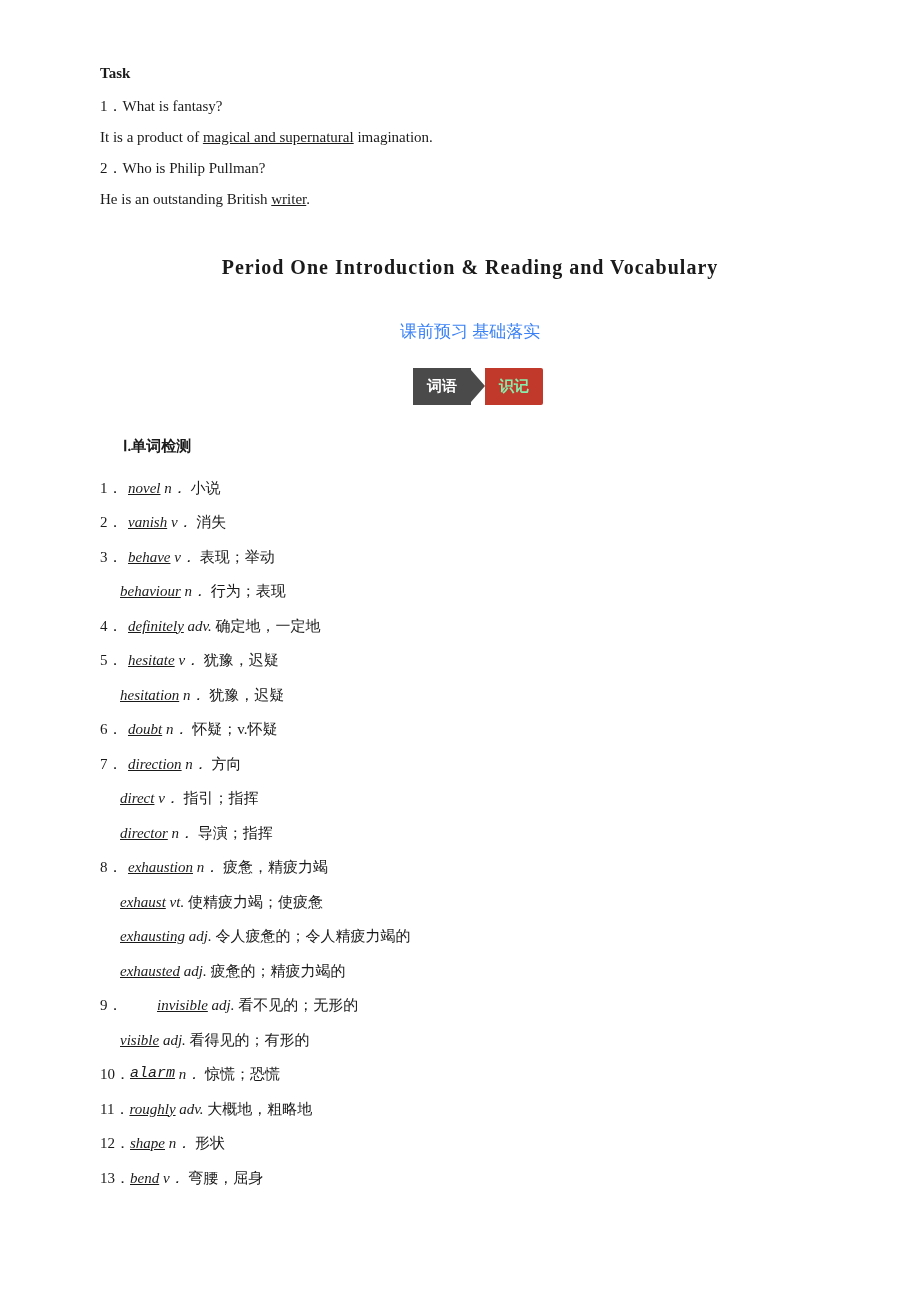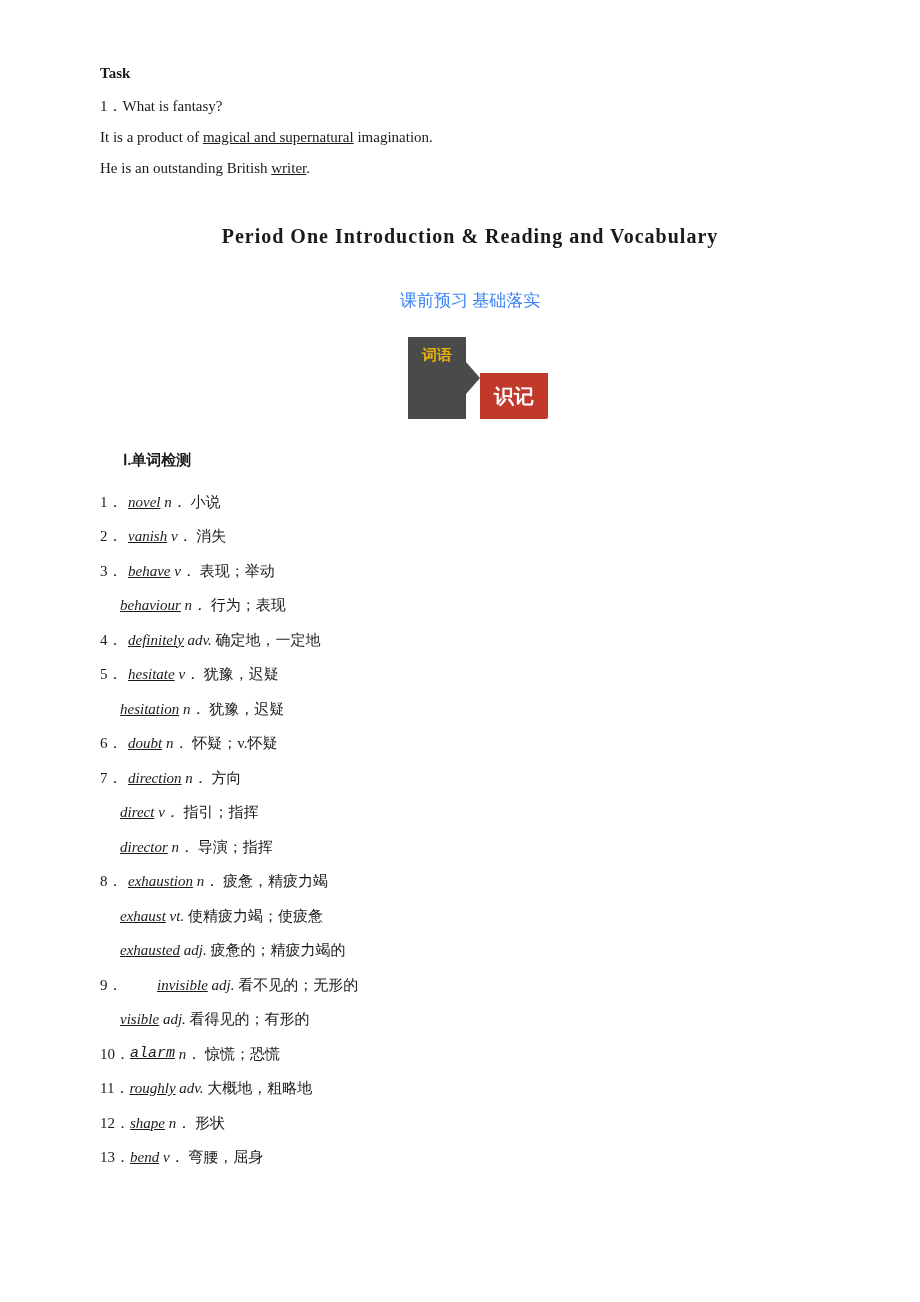--- a/index.html
+++ b/index.html
@@ -49,41 +49,40 @@
       margin-bottom: 28px;
     }
     .vocab-badge-wrapper {
       display: inline-flex;
       align-items: stretch;
       border-radius: 2px;
       overflow: hidden;
     }
     .badge-left {
       background: #4a4a4a;
-      color: #eab308;
+      color: #ffffff;
       padding: 5px 14px;
       font-weight: bold;
       font-size: 15px;
       margin-left: 16px;
     }
     .badge-arrow {
       width: 0;
       height: 0;
       border-top: 16px solid transparent;
       border-bottom: 16px solid transparent;
       border-left: 14px solid #4a4a4a;
       align-self: center;
     }
     .badge-right {
       background: #c0392b;
-      color: #ffffff;
+      color: #86efac;
       padding: 5px 14px;
       font-weight: bold;
-      font-size: 20px;
-      margin-top: 36px;
+      font-size: 15px;
     }
     .vocab-section-title {
       font-size: 15px;
       font-weight: bold;
       margin-bottom: 14px;
     }
     .vocab-subitem {
       margin-left: 0;
       margin-bottom: 6px;
       line-height: 1.9;
@@ -105,20 +104,23 @@
 
 <div class="task-section">
   <div class="task-title">Task</div>
   <div class="task-item">
     <span>1．What is fantasy?</span>
   </div>
   <div class="task-item">
     <span>It is a product of </span><span class="underline">magical and supernatural</span><span> imagination.</span>
   </div>
   <div class="task-item">
+    <span>2．Who is Philip Pullman?</span>
+  </div>
+  <div class="task-item">
     <span>He is an outstanding British </span><span class="underline">writer</span><span>.</span>
   </div>
 </div>
 
 <div class="period-heading">Period One    Introduction &amp; Reading and Vocabulary</div>
 
 <div class="section-subtitle">课前预习    基础落实</div>
 
 <div class="vocab-badge-container">
   <div class="vocab-badge-wrapper">
@@ -177,20 +179,21 @@
     </div>
     <div class="vocab-subitem"><span style="text-decoration: underline; font-style: italic;">direct</span><span style="font-style: italic;">&nbsp;v．&nbsp;</span><span>指引；指挥</span></div>
     <div class="vocab-subitem"><span style="text-decoration: underline; font-style: italic;">director</span><span style="font-style: italic;">&nbsp;n．&nbsp;</span><span>导演；指挥</span></div>
     <div class="num-item">
       <span class="num">8．</span>
       <span style="text-decoration: underline; font-style: italic;">exhaustion</span>
       <span style="font-style: italic;">&nbsp;n．&nbsp;</span>
       <span>疲惫，精疲力竭</span>
     </div>
     <div class="vocab-subitem"><span style="text-decoration: underline; font-style: italic;">exhaust</span><span style="font-style: italic;">&nbsp;vt.&nbsp;</span><span>使精疲力竭；使疲惫</span></div>
+    <div class="vocab-subitem"><span style="text-decoration: underline; font-style: italic;">exhausting</span><span style="font-style: italic;">&nbsp;adj.&nbsp;</span><span>令人疲惫的；令人精疲力竭的</span></div>
     <div class="vocab-subitem"><span style="text-decoration: underline; font-style: italic;">exhausted</span><span style="font-style: italic;">&nbsp;adj.&nbsp;</span><span>疲惫的；精疲力竭的</span></div>
     <div class="num-item">
       <span class="num">9．</span>
       <span style="text-decoration: underline; font-style: italic; margin-left: 29px;">invisible</span>
       <span style="font-style: italic;">&nbsp;adj.&nbsp;</span>
       <span>看不见的；无形的</span>
     </div>
     <div class="vocab-subitem"><span style="text-decoration: underline; font-style: italic;">visible</span><span style="font-style: italic;">&nbsp;adj.&nbsp;</span><span>看得见的；有形的</span></div>
     <div class="num-item">
       <span class="num">10．</span>

